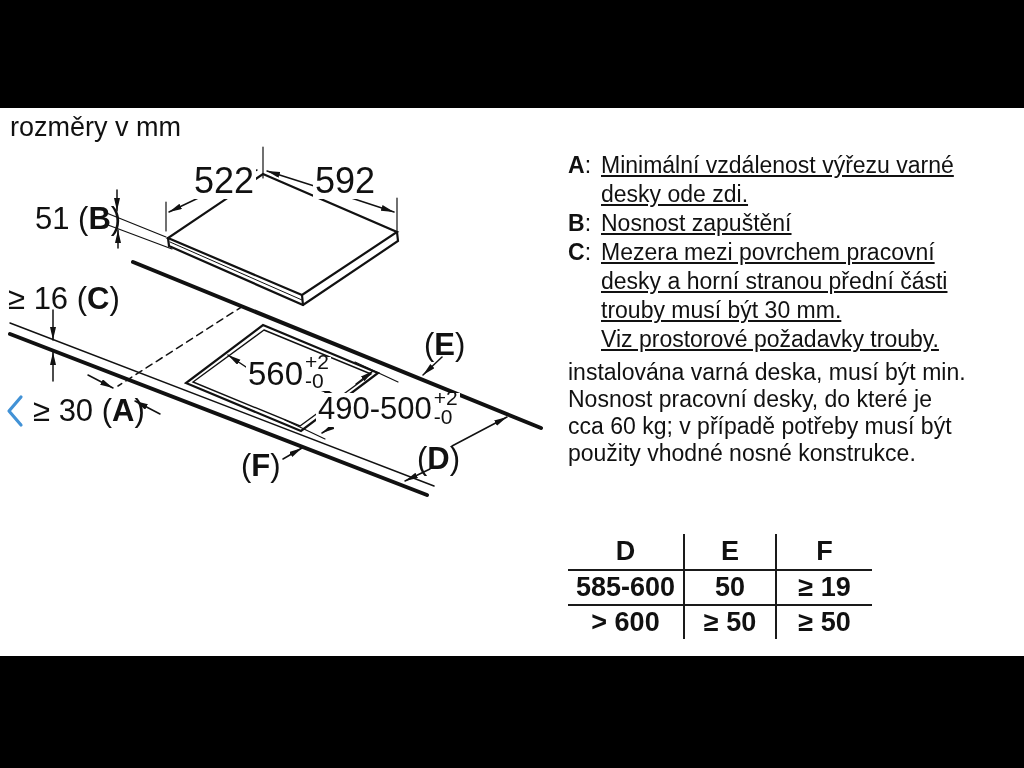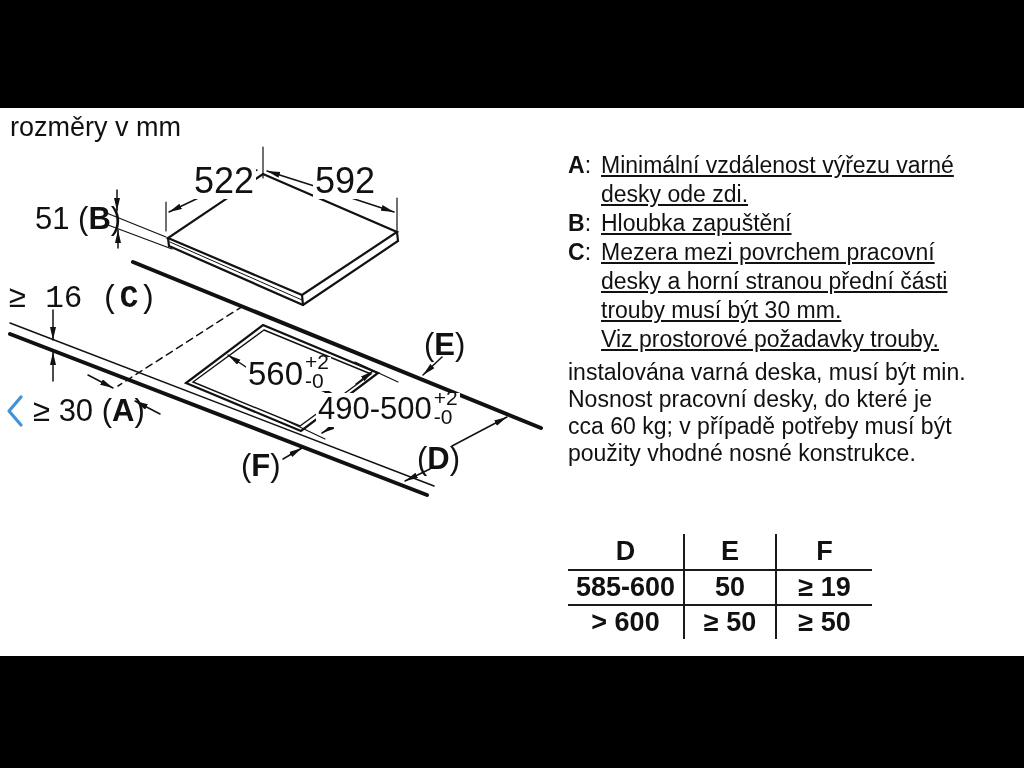--- a/index.html
+++ b/index.html
@@ -116,21 +116,21 @@
       <line x1="160" y1="414" x2="135" y2="401" marker-end="url(#arr)"></line>
       <line x1="53" y1="310" x2="53" y2="340" marker-end="url(#arr)"></line>
       <line x1="53" y1="381" x2="53" y2="352" marker-end="url(#arr)"></line>
     </g>
   </svg>
 
   <div class="dlabel fs-big masked" style="left:176px;top:55px;margin-left:16px;">522</div>
   <div class="dlabel fs-big masked" style="left:313px;top:55px;">592</div>
 
   <div class="dlabel fs-dim" style="left:35px;top:95px;"><span>51 (</span><b>B</b><span>)</span></div>
-  <div class="dlabel fs-dim" style="left:8px;top:175px;font-family:Liberation Mono, monospace;"><span>≥ 16 (</span><b>C</b><span>)</span></div>
+  <div class="dlabel fs-dim" style="left:8px;top:175px;"><span>≥ 16 (</span><b>C</b><span>)</span></div>
   <div class="dlabel fs-dim" style="left:33px;top:287px;"><span>≥ 30 (</span><b>A</b><span>)</span></div>
 
   <div class="dlabel fs-mid masked" style="left:246px;top:249px;"><span>560</span><span class="tolpair">
         <span>+2</span>
         <span>-0</span>
       </span></div>
   <div class="dlabel fs-dim masked" style="left:316px;top:285px;"><span>490-500</span><span class="tolpair">
         <span>+2</span>
         <span>-0</span>
       </span></div>
@@ -151,21 +151,21 @@
       <div class="legend-item">
         <div class="legend-letter"><b>A</b>:</div>
         <div class="legend-lines">
           <div>Minimální vzdálenost výřezu varné</div>
           <div>desky ode zdi.</div>
         </div>
       </div>
       <div class="legend-item">
         <div class="legend-letter"><b>B</b>:</div>
         <div class="legend-lines">
-          <div>Hloubka zapuštění</div>
+          <div>Nosnost zapuštění</div>
         </div>
       </div>
       <div class="legend-item">
         <div class="legend-letter"><b>C</b>:</div>
         <div class="legend-lines">
           <div>Mezera mezi povrchem pracovní</div>
           <div>desky a horní stranou přední části</div>
           <div>trouby musí být 30 mm.</div>
           <div>Viz prostorové požadavky trouby.</div>
         </div>

